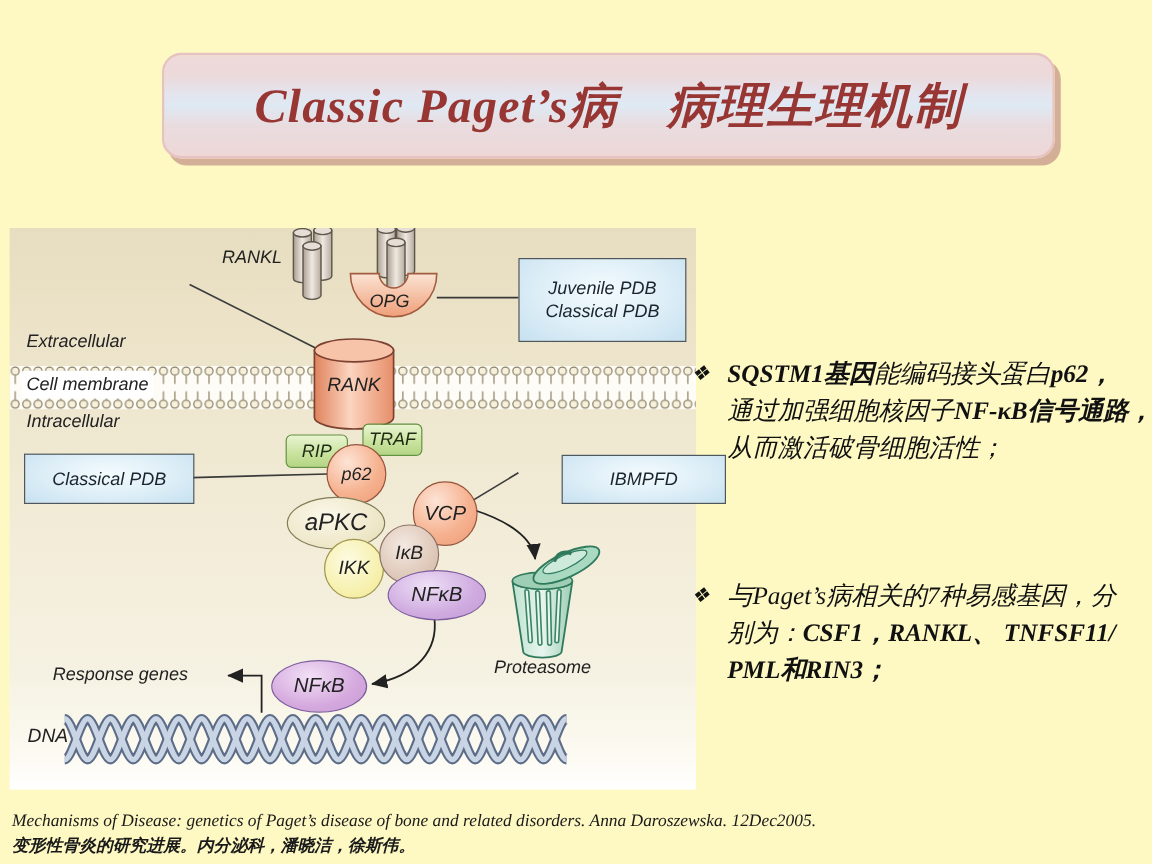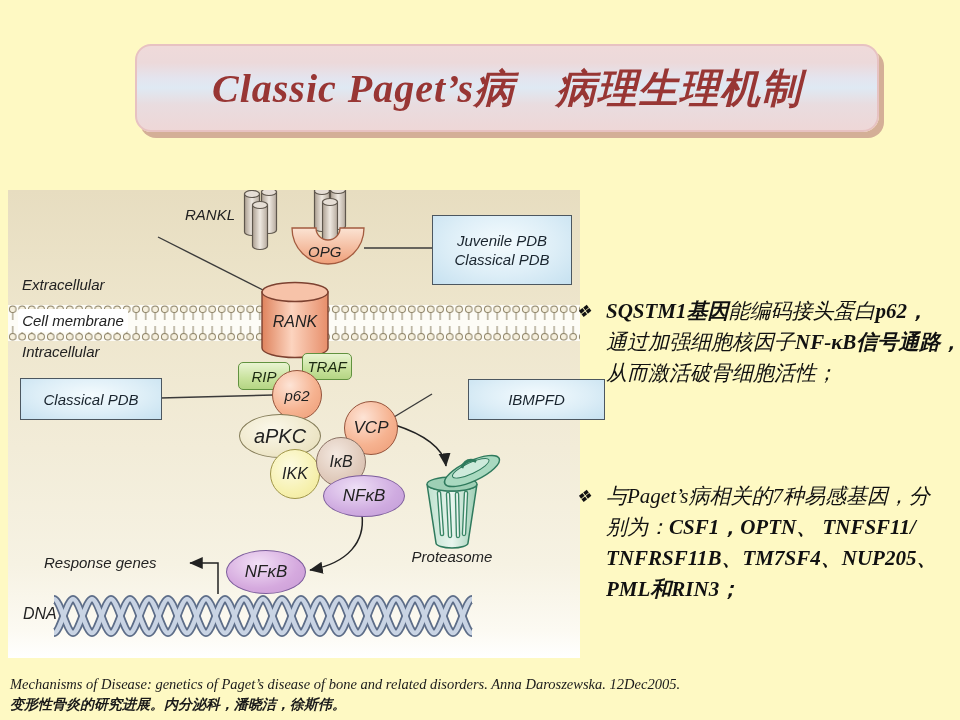--- a/index.html
+++ b/index.html
@@ -236,21 +236,20 @@
     <div class="bullet-body">
         <div class="bullet-line"><span class="bold">SQSTM1基因</span><span>能编码接头蛋白</span><span class="bold">p62，</span></div>
         <div class="bullet-line"><span>通过加强细胞核因子</span><span class="bold">NF-κB信号通路，</span></div>
         <div class="bullet-line"><span>从而激活破骨细胞活性；</span></div>
       </div>
   </div>
   <div class="bullet b1">
     <span class="marker">❖</span>
     <div class="bullet-body">
         <div class="bullet-line"><span>与Paget’s病相关的7种易感基因，分</span></div>
-        <div class="bullet-line"><span>别为：</span><span class="bold">CSF1，OPTN、 TNFSF11/</span></div>
-        <div class="bullet-line"><span class="bold">TNFRSF11B、TM7SF4、NUP205、</span></div>
+        <div class="bullet-line"><span>别为：</span><span class="bold">CSF1，RANKL、 TNFSF11/</span></div>
         <div class="bullet-line"><span class="bold">PML和RIN3；</span></div>
       </div>
   </div>
 
   <div class="footer-en">Mechanisms of Disease: genetics of Paget’s disease of bone and related disorders. Anna Daroszewska. 12Dec2005.</div>
   <div class="footer-cn">变形性骨炎的研究进展。内分泌科，潘晓洁，徐斯伟。</div>
 </div>
 
 </body></html>

